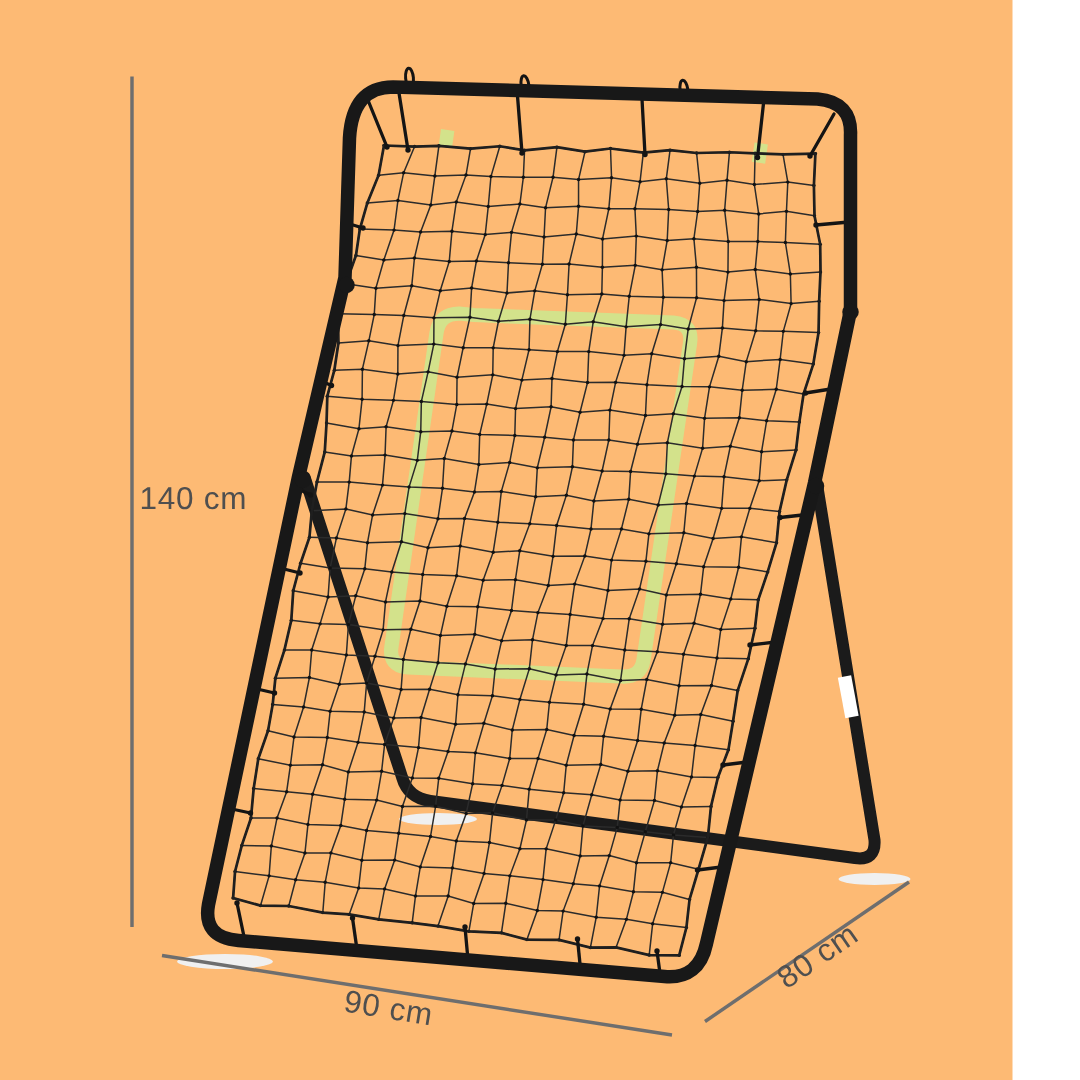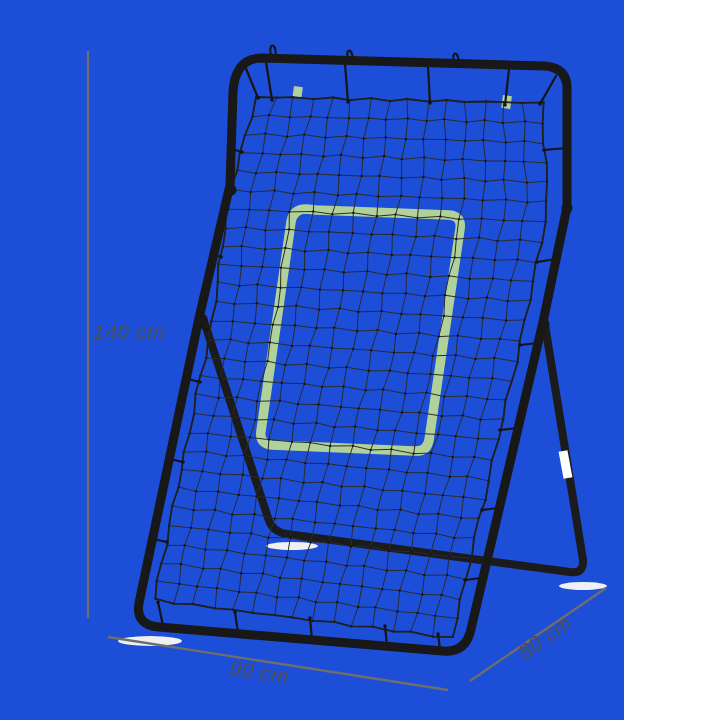--- a/index.html
+++ b/index.html
@@ -1,22 +1,21 @@
 <!DOCTYPE html>
 <html><head>
 <meta charset="utf-8">
 <style>
   html, body { margin: 0; padding: 0; background: #ffffff; }
   .stage {
-    width: 624px; height: 720px;
+    width: 675px; height: 720px;
     position: relative;
-    background: #1d4ed8;
+    background: #fdba74;
     font-family: "Liberation Sans", sans-serif;
     overflow: hidden;
-    font-style: italic;
   }
   svg { display: block; }
   .dim-label {
     font-family: "Liberation Sans", sans-serif;
     font-size: 21px;
     letter-spacing: 0.5px;
   }
 </style>
 </head>
 <body>

